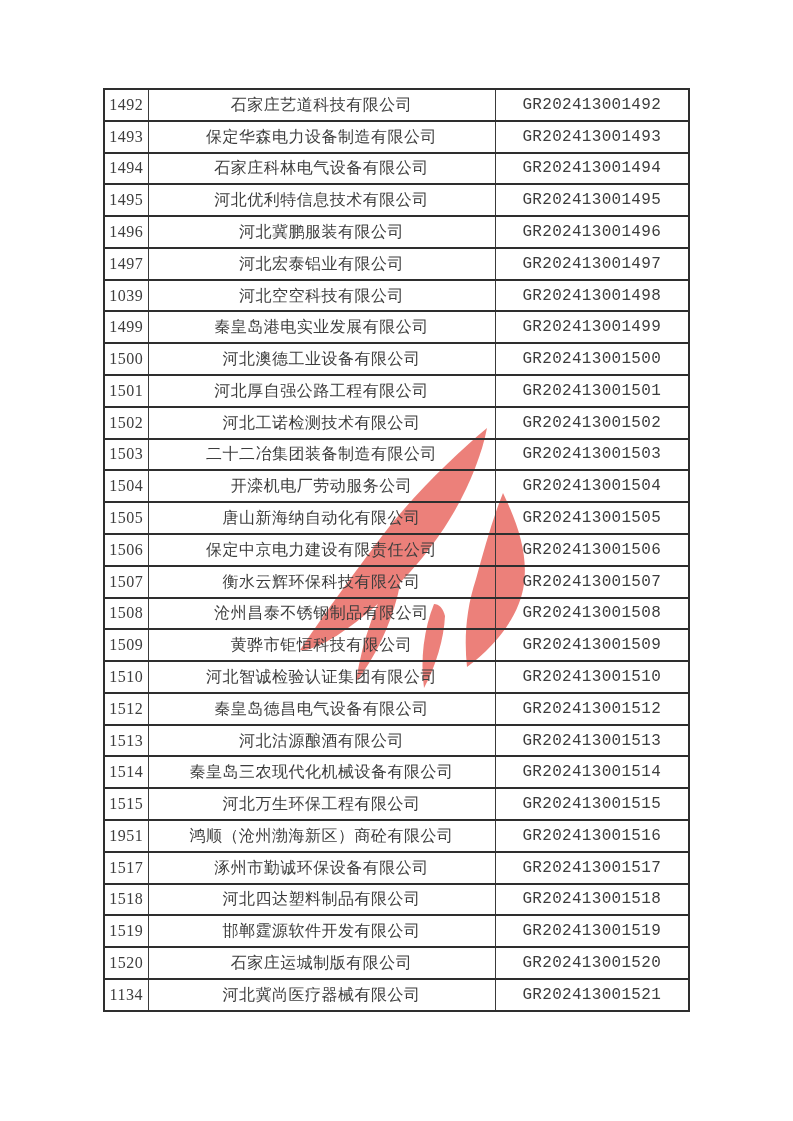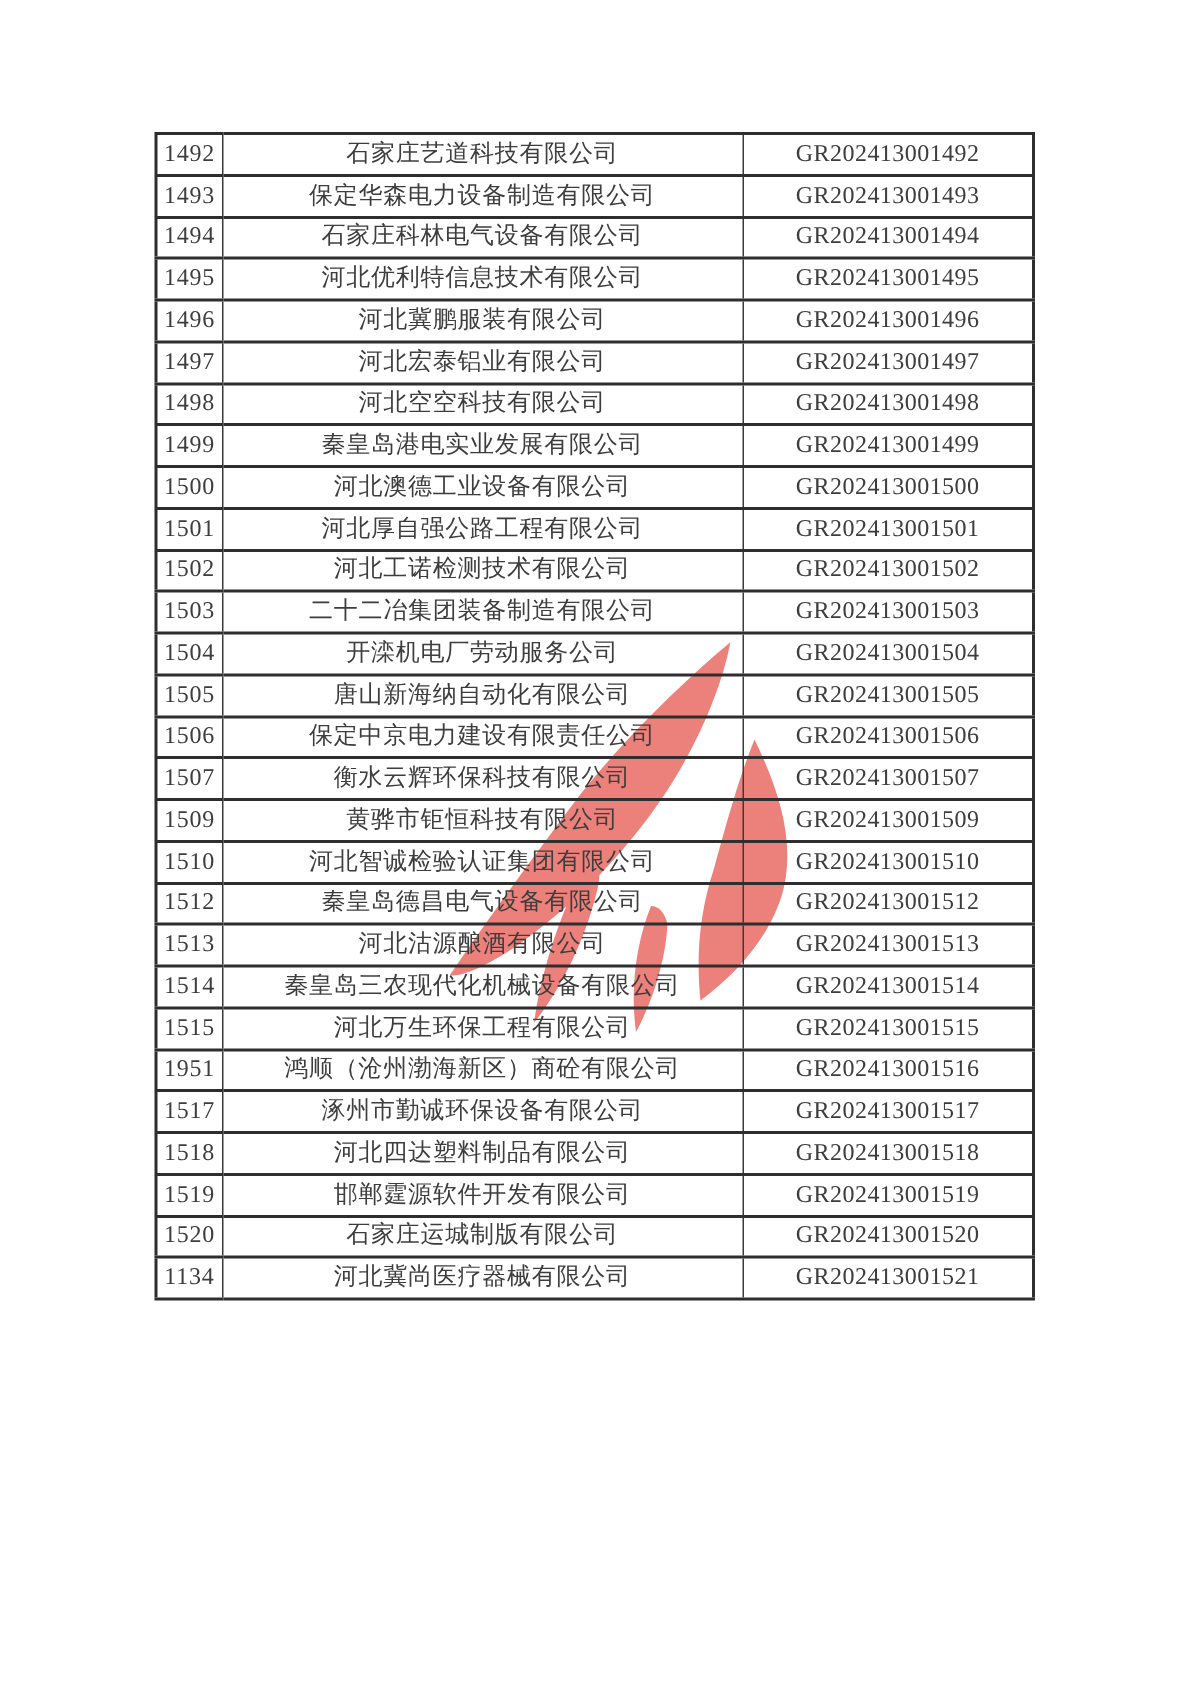--- a/index.html
+++ b/index.html
@@ -23,21 +23,21 @@
     height: 272px;
     opacity: 0.82;
     z-index: 0;
     pointer-events: none;
   }
   table.cert-table {
     position: absolute;
     left: 103px;
     top: 88px;
     width: 585px;
-    height: 779px;
+    height: 924px;
     border-collapse: collapse;
     table-layout: fixed;
     z-index: 1;
     background: transparent;
   }
   table.cert-table col.col-index   { width: 44px; }
   table.cert-table col.col-company { width: 347px; }
   table.cert-table col.col-code    { width: 194px; }
   table.cert-table td {
     border-left: 1px solid #3a3a3a;
@@ -59,20 +59,21 @@
     letter-spacing: 0.5px;
   }
   td.cell-company {
     font-size: 17px;
     letter-spacing: 0.5px;
     margin-left: 48px;
   }
   td.cell-code {
     font-size: 16px;
     letter-spacing: 0.3px;
+    font-family: Liberation Mono, monospace;
   }
 </style>
 </head>
 <body>
 
 <div class="page">
 
   <svg class="watermark" viewBox="0 0 272 272" xmlns="http://www.w3.org/2000/svg" aria-hidden="true">
     <path d="M191 4 C160 30 118 70 86 112 C56 152 24 196 4 226 C10 228 30 220 52 204 C96 172 134 130 158 88 C174 60 186 30 191 4 Z" fill="#e8655d"></path>
     <path d="M207 69 C222 100 232 130 228 160 C224 190 202 220 171 243 C168 215 170 185 180 155 C188 126 196 96 207 69 Z" fill="#e8655d"></path>
@@ -111,21 +112,21 @@
           <td class="cell-index">1496</td>
           <td class="cell-company">河北冀鹏服装有限公司</td>
           <td class="cell-code">GR202413001496</td>
         </tr>
         <tr>
           <td class="cell-index">1497</td>
           <td class="cell-company">河北宏泰铝业有限公司</td>
           <td class="cell-code">GR202413001497</td>
         </tr>
         <tr>
-          <td class="cell-index">1498</td>
+          <td class="cell-index">1039</td>
           <td class="cell-company">河北空空科技有限公司</td>
           <td class="cell-code">GR202413001498</td>
         </tr>
         <tr>
           <td class="cell-index">1499</td>
           <td class="cell-company">秦皇岛港电实业发展有限公司</td>
           <td class="cell-code">GR202413001499</td>
         </tr>
         <tr>
           <td class="cell-index">1500</td>
@@ -161,20 +162,25 @@
           <td class="cell-index">1506</td>
           <td class="cell-company">保定中京电力建设有限责任公司</td>
           <td class="cell-code">GR202413001506</td>
         </tr>
         <tr>
           <td class="cell-index">1507</td>
           <td class="cell-company">衡水云辉环保科技有限公司</td>
           <td class="cell-code">GR202413001507</td>
         </tr>
         <tr>
+          <td class="cell-index">1508</td>
+          <td class="cell-company">沧州昌泰不锈钢制品有限公司</td>
+          <td class="cell-code">GR202413001508</td>
+        </tr>
+        <tr>
           <td class="cell-index">1509</td>
           <td class="cell-company">黄骅市钜恒科技有限公司</td>
           <td class="cell-code">GR202413001509</td>
         </tr>
         <tr>
           <td class="cell-index">1510</td>
           <td class="cell-company">河北智诚检验认证集团有限公司</td>
           <td class="cell-code">GR202413001510</td>
         </tr>
         <tr>

